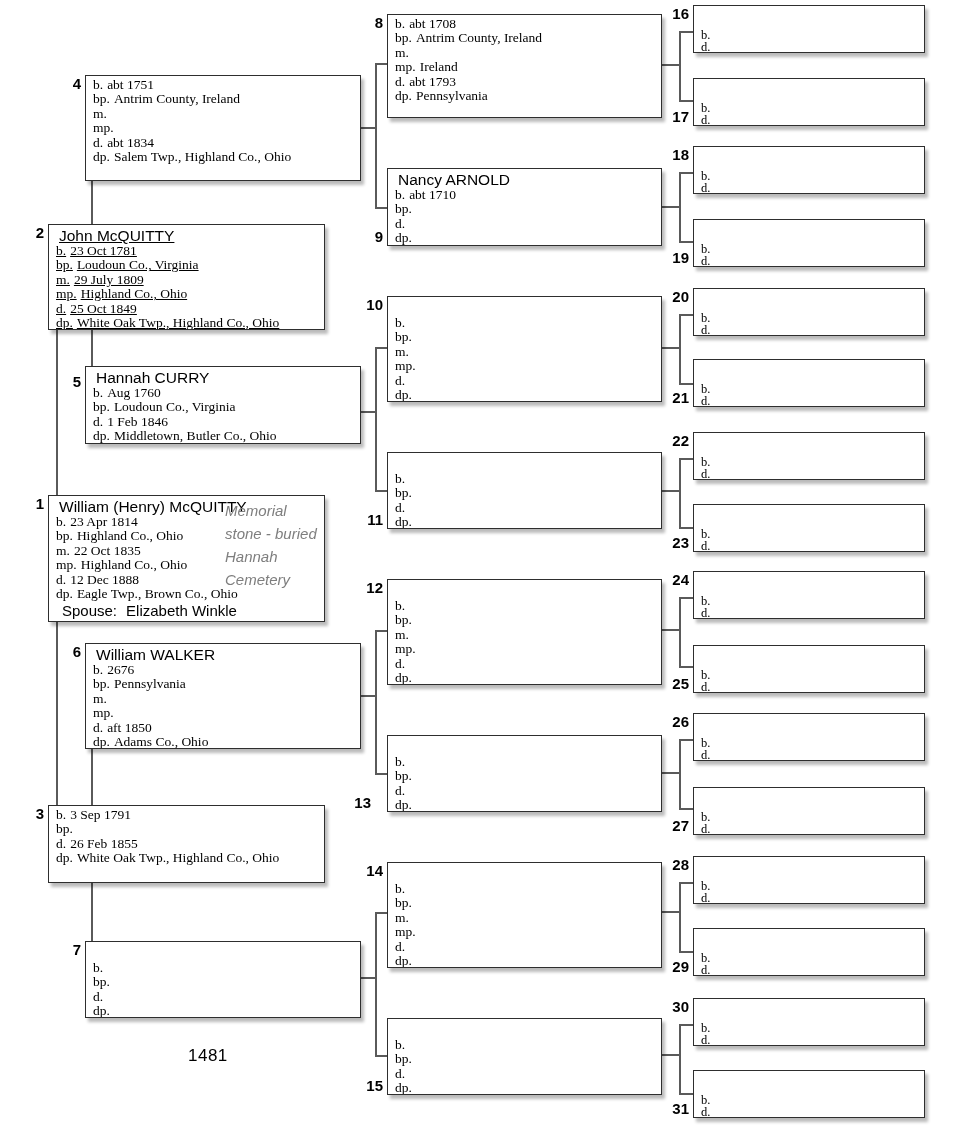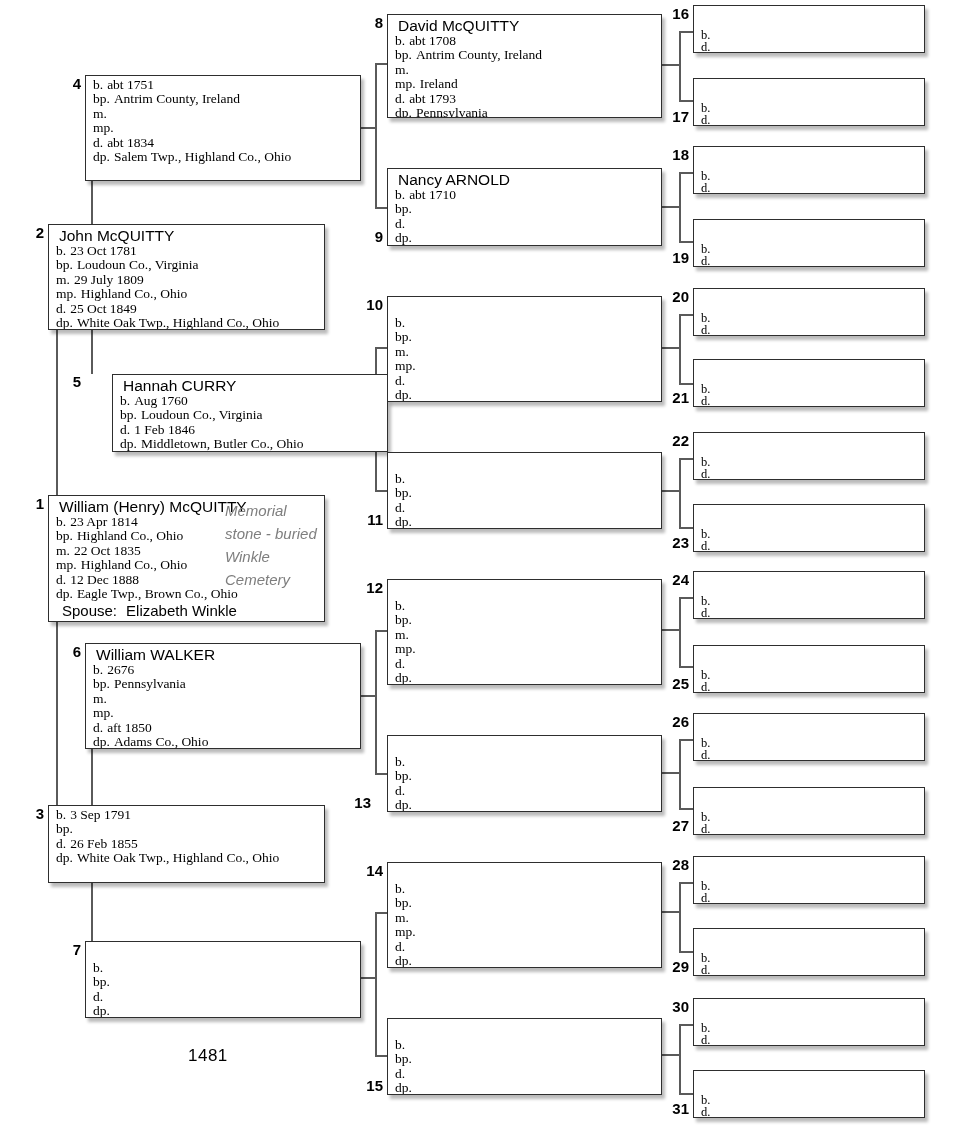--- a/index.html
+++ b/index.html
@@ -103,31 +103,31 @@
     <div class="cline" style="left: 679px; top: 1093px; width: 14px; height: 2px;"></div>
     <div class="pbox" style="left: 85px; top: 75px; width: 276px; height: 106px;">
       <div class="pfield"><span class="flabel">b.</span><span class="fval">abt 1751</span></div>
       <div class="pfield"><span class="flabel">bp.</span><span class="fval">Antrim County, Ireland</span></div>
       <div class="pfield"><span class="flabel">m.</span><span class="fval"></span></div>
       <div class="pfield"><span class="flabel">mp.</span><span class="fval"></span></div>
       <div class="pfield"><span class="flabel">d.</span><span class="fval">abt 1834</span></div>
       <div class="pfield"><span class="flabel">dp.</span><span class="fval">Salem Twp., Highland Co., Ohio</span></div>
     </div>
     <span class="pnum" style="left: 57px; top: 76px;">4</span>
-    <div class="pbox" style="left: 48px; top: 224px; width: 277px; height: 106px;">
+    <div class="pbox" style="left: 48px; top: 224px; width: 277px; height: 106px; text-decoration: underline;">
       <div class="pname">John McQUITTY</div>
       <div class="pfield"><span class="flabel">b.</span><span class="fval">23 Oct 1781</span></div>
       <div class="pfield"><span class="flabel">bp.</span><span class="fval">Loudoun Co., Virginia</span></div>
       <div class="pfield"><span class="flabel">m.</span><span class="fval">29 July 1809</span></div>
       <div class="pfield"><span class="flabel">mp.</span><span class="fval">Highland Co., Ohio</span></div>
       <div class="pfield"><span class="flabel">d.</span><span class="fval">25 Oct 1849</span></div>
       <div class="pfield"><span class="flabel">dp.</span><span class="fval">White Oak Twp., Highland Co., Ohio</span></div>
     </div>
     <span class="pnum" style="left: 20px; top: 225px;">2</span>
-    <div class="pbox" style="left: 85px; top: 374px; width: 276px; height: 78px; margin-left: 27px;">
+    <div class="pbox" style="left: 85px; top: 366px; width: 276px; height: 78px;">
       <div class="pname">Hannah CURRY</div>
       <div class="pfield"><span class="flabel">b.</span><span class="fval">Aug 1760</span></div>
       <div class="pfield"><span class="flabel">bp.</span><span class="fval">Loudoun Co., Virginia</span></div>
       <div class="pfield"><span class="flabel">d.</span><span class="fval">1 Feb 1846</span></div>
       <div class="pfield"><span class="flabel">dp.</span><span class="fval">Middletown, Butler Co., Ohio</span></div>
     </div>
     <span class="pnum" style="left: 57px; top: 374px;">5</span>
     <div class="pbox" style="left: 48px; top: 495px; width: 277px; height: 127px;">
       <div class="pname">William (Henry) McQUITTY</div>
       <div class="pfield"><span class="flabel">b.</span><span class="fval">23 Apr 1814</span></div>
@@ -157,21 +157,20 @@
     <span class="pnum" style="left: 20px; top: 806px;">3</span>
     <div class="pbox" style="left: 85px; top: 941px; width: 276px; height: 77px;">
       <div class="pname"></div>
       <div class="pfield"><span class="flabel">b.</span><span class="fval"></span></div>
       <div class="pfield"><span class="flabel">bp.</span><span class="fval"></span></div>
       <div class="pfield"><span class="flabel">d.</span><span class="fval"></span></div>
       <div class="pfield"><span class="flabel">dp.</span><span class="fval"></span></div>
     </div>
     <span class="pnum" style="left: 57px; top: 942px;">7</span>
     <div class="pbox" style="left: 387px; top: 14px; width: 275px; height: 104px;">
-      <div class="pname">David McQUITTY</div>
       <div class="pfield"><span class="flabel">b.</span><span class="fval">abt 1708</span></div>
       <div class="pfield"><span class="flabel">bp.</span><span class="fval">Antrim County, Ireland</span></div>
       <div class="pfield"><span class="flabel">m.</span><span class="fval"></span></div>
       <div class="pfield"><span class="flabel">mp.</span><span class="fval">Ireland</span></div>
       <div class="pfield"><span class="flabel">d.</span><span class="fval">abt 1793</span></div>
       <div class="pfield"><span class="flabel">dp.</span><span class="fval">Pennsylvania</span></div>
     </div>
     <span class="pnum" style="left: 359px; top: 15px;">8</span>
     <div class="pbox" style="left: 387px; top: 168px; width: 275px; height: 78px;">
       <div class="pname">Nancy ARNOLD</div>
@@ -328,20 +327,20 @@
     <div class="pbox small" style="left: 693px; top: 1070px; width: 232px; height: 48px;">
       <div class="pname"></div>
       <div class="pfield"><span class="flabel">b.</span><span class="fval"></span></div>
       <div class="pfield"><span class="flabel">d.</span><span class="fval"></span></div>
     </div>
     <span class="pnum" style="left: 665px; top: 1101px;">31</span>
 
   <div id="memorial-note">
     <div>Memorial</div>
     <div>stone - buried</div>
-    <div>Winkle</div>
+    <div>Hannah</div>
     <div>Cemetery</div>
   </div>
 
   <div id="spouse-line"><span>Spouse:</span><span class="sname">Elizabeth Winkle</span></div>
 
   <div id="chart-footer-number">1481</div>
 </div>
 
 </body></html>

